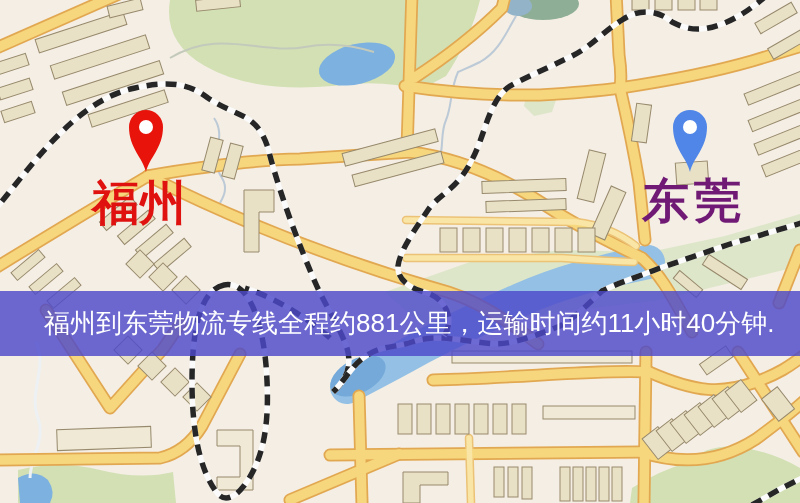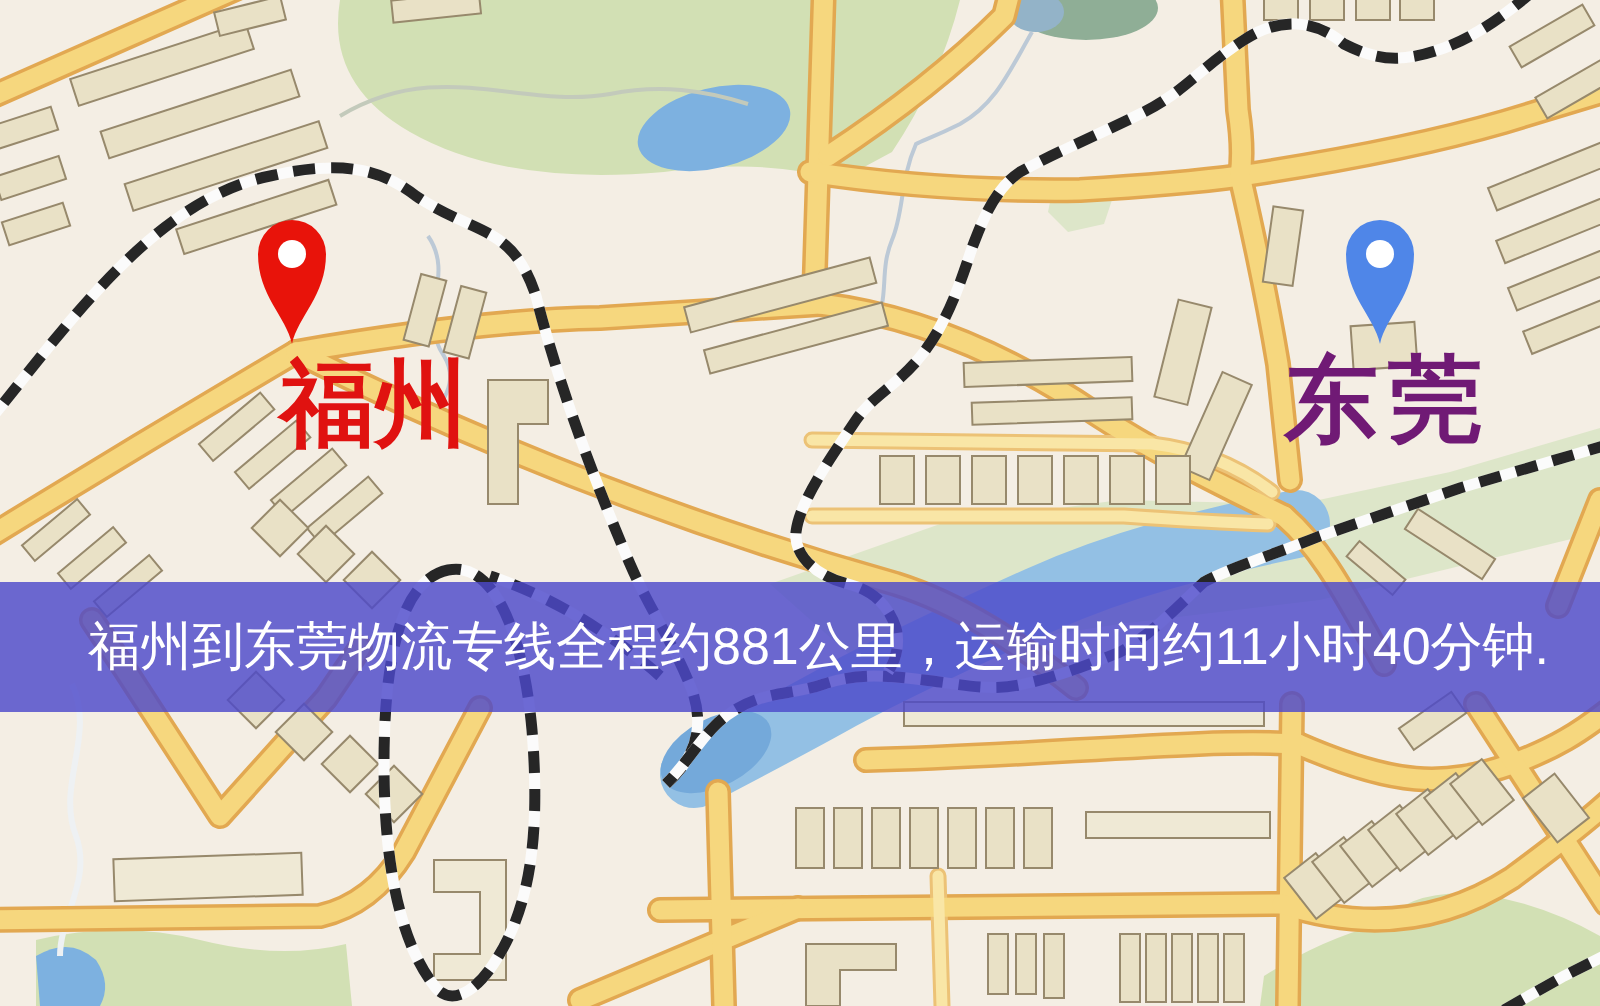--- a/index.html
+++ b/index.html
@@ -20,21 +20,21 @@
   .park{fill:#d2e0b4;}
   .park2{fill:#dde6c9;}
   .water{fill:#7db1e0;}
   .stream{fill:none;stroke:#bcc9d6;stroke-width:2;}
   
   .pin{position:absolute;width:34px;height:62px;}
   .city-label{
     position:absolute;font-family:"DejaVu Serif","Liberation Serif",serif;
     font-size:47px;font-weight:bold;line-height:1;white-space:nowrap;
   }
-  #label-origin{left:92px;top:179px;color:#e01210;margin-left:48px;}
+  #label-origin{left:92px;top:179px;color:#e01210;}
   #label-destination{left:642px;top:177px;color:#701a75;letter-spacing:5px;}
   
   #banner{
     position:absolute;left:0;top:291px;width:800px;height:65px;
     background:rgba(77,73,203,0.82);
     display:flex;align-items:center;
   }
   #banner .banner-text{
     color:#ffffff;font-size:26px;padding-left:44px;white-space:nowrap;
     font-family:"Liberation Sans",sans-serif;

